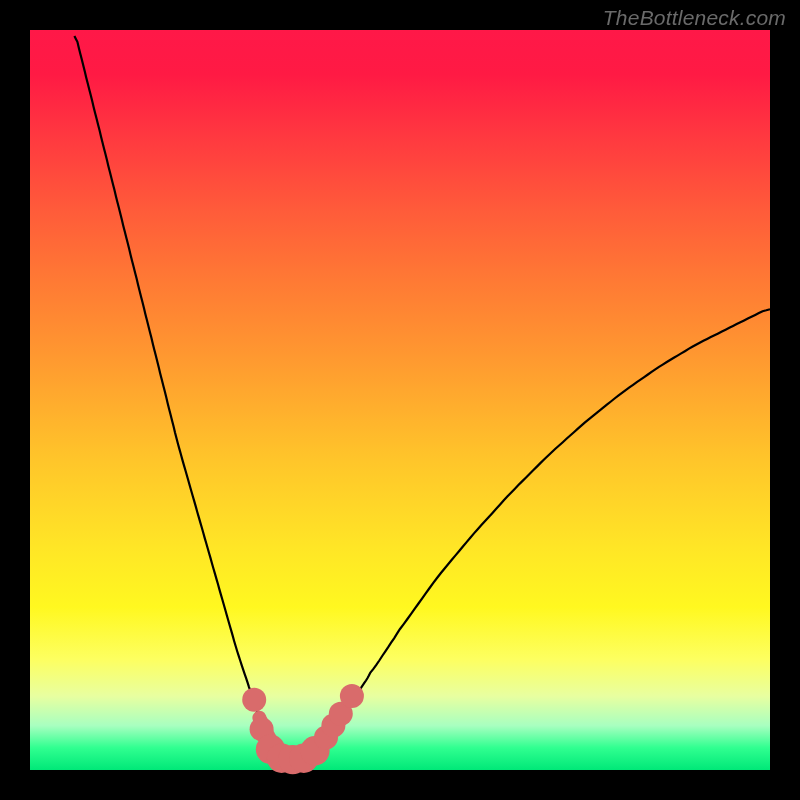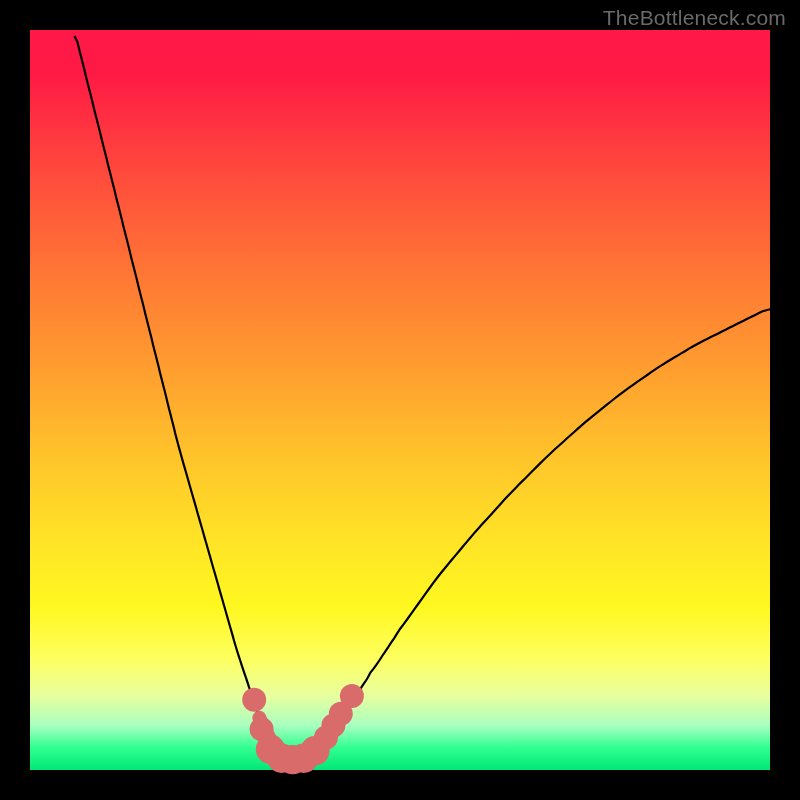--- a/index.html
+++ b/index.html
@@ -11,20 +11,21 @@
     overflow: hidden;
     font-family: Arial, Helvetica, sans-serif;
   }
   .frame {
     position: absolute;
     left: 0;
     top: 0;
     width: 800px;
     height: 800px;
     background: #000;
+    font-style: italic;
   }
   .plot-area {
     position: absolute;
     left: 30px;
     top: 30px;
     width: 740px;
     height: 740px;
     
     background: linear-gradient(to bottom,
       #ff1848 0%,

